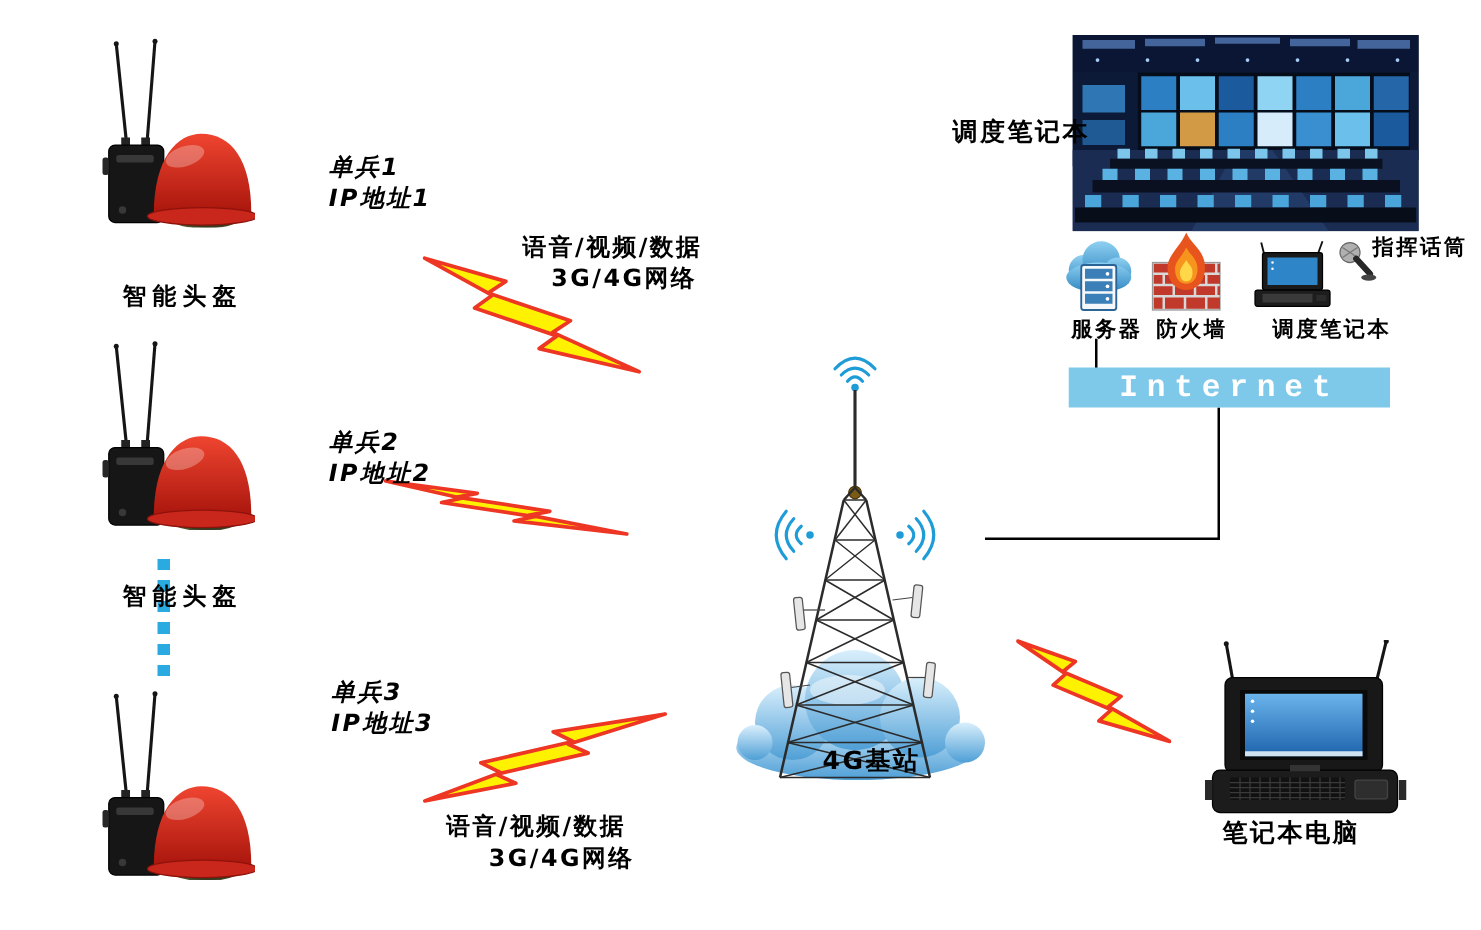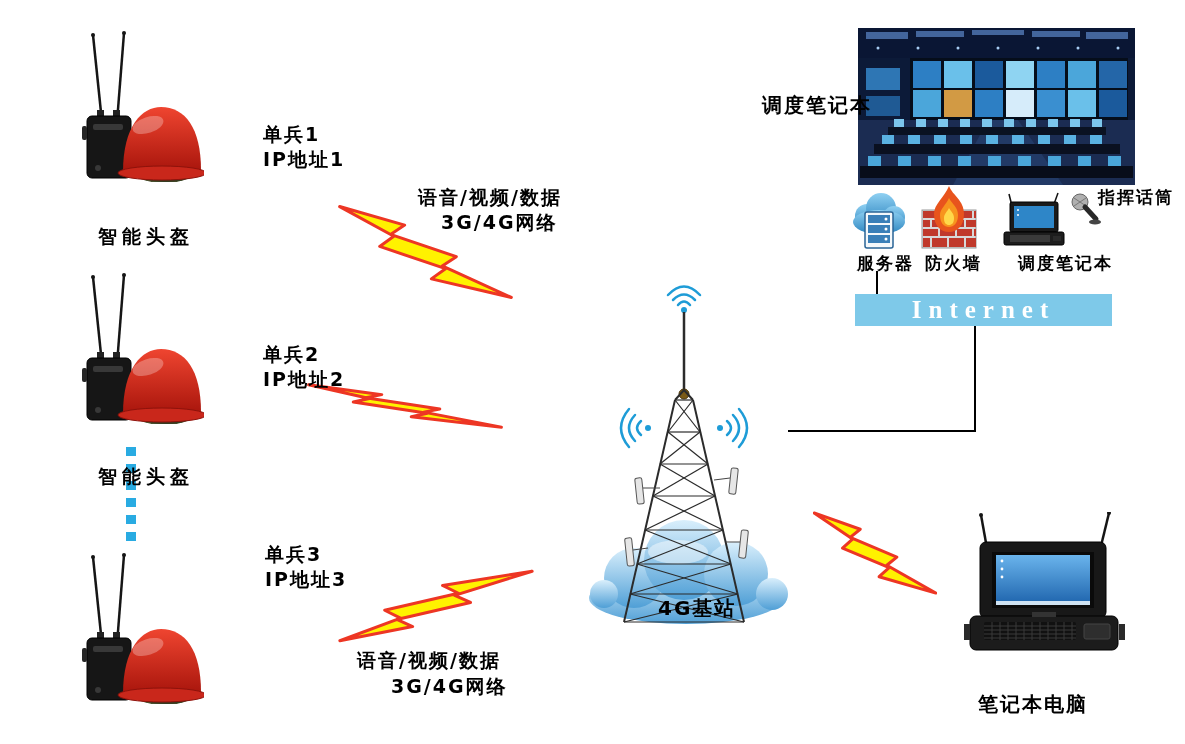--- a/index.html
+++ b/index.html
@@ -16,33 +16,33 @@
     font-weight:bold;
     color:#000;
     white-space:nowrap;
     letter-spacing:2px;
     z-index:6;
   }
   .f17 { font-size:17px; }
   .f19 { font-size:19px; }
   .f20 { font-size:20px; }
   .wide { letter-spacing:5px;margin-top:40px; }
-  .two-line div { line-height:25px; }
+  .two-line div { line-height:25px;font-style:italic; }
   .line { position:absolute; background:#000; z-index:2; }
   .dotted-v {
     position:absolute;
     width:10px;
     background:repeating-linear-gradient(to bottom,#29abe2 0 9px, transparent 9px 17px);
     z-index:2;
   }
   .internet-bar {
     position:absolute;
     background:#7ec9e9;
     color:#ffffff;
-    font-family:Liberation Serif, serif;
+    font-family:Liberation Mono, monospace;
     font-weight:bold;
     font-size:25px;
     letter-spacing:7px;
     display:flex; align-items:center; justify-content:center;
     z-index:3;
   }
   svg.abs { z-index:3; }
   svg.under { z-index:1; }
 </style>
 </head>
@@ -395,13 +395,13 @@
     <path d="M94,110 L94,128"></path>
       <path d="M102,110 L102,128"></path>
       <path d="M110,110 L110,128"></path>
   </g>
   <rect x="122" y="112" width="26" height="15" rx="2" fill="#2e2e2e" stroke="#444"></rect>
   <rect x="70" y="100" width="24" height="5" fill="#333"></rect>
   <rect x="2" y="112" width="6" height="16" fill="#2a2a2a"></rect>
   <rect x="157" y="112" width="6" height="16" fill="#2a2a2a"></rect>
 </svg>
 
-<div class="lbl f20" style="left:978px;top:691px">笔记本电脑</div>
+<div class="lbl f20" style="left:978px;top:653px">笔记本电脑</div>
 
 </body></html>

